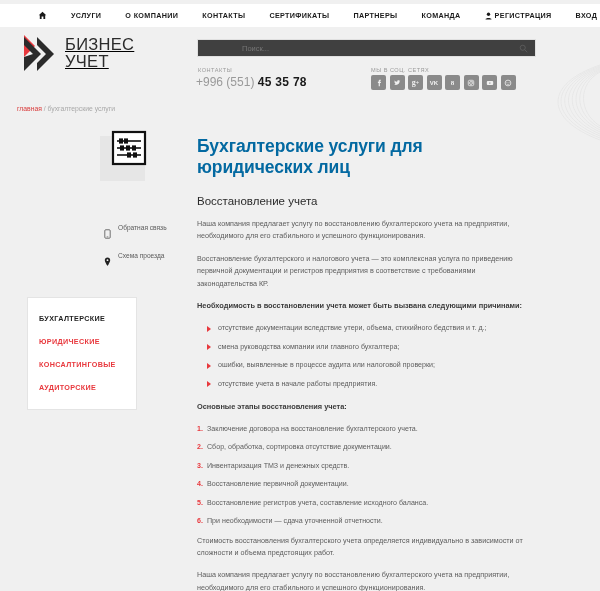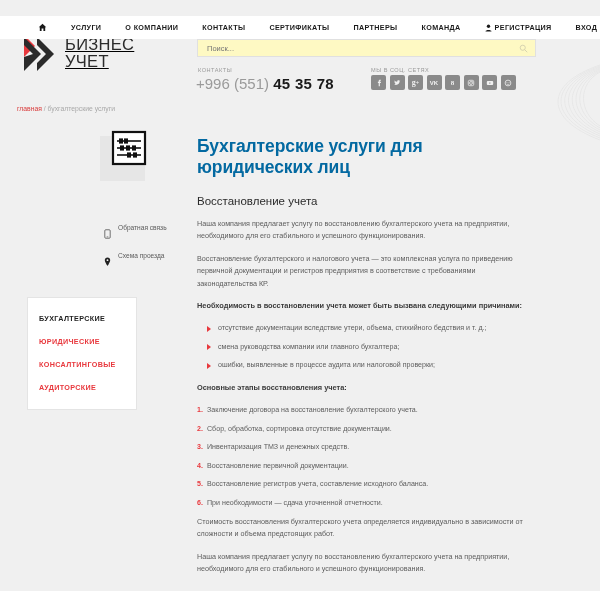--- a/index.html
+++ b/index.html
@@ -5,21 +5,21 @@
   * { box-sizing: border-box; margin: 0; padding: 0; }
   html, body {
     width: 600px; height: 591px;
     font-family: "Liberation Sans", sans-serif;
     background: #f0f0f0;
     overflow: hidden;
   }
 
   
   .topnav {
-    position: absolute; top: 16px; left: 0;
+    position: absolute; top: 4px; left: 0;
     width: 600px; height: 23px;
     background: #ffffff;
     display: flex; align-items: center;
     z-index: 20;
   }
   .topnav .nav-list { display: flex; align-items: center; padding-left: 26px; gap: 0; }
   .topnav .nav-item {
     font-size: 7.2px; font-weight: bold; letter-spacing: .35px;
     color: #1a1a1a; text-transform: uppercase;
     padding: 0 12px; white-space: nowrap; cursor: pointer;
@@ -48,42 +48,42 @@
   .logo-text {
     font-size: 16.5px; line-height: 17px; font-weight: 400;
     color: #2b2b2b; letter-spacing: .3px;
     text-transform: uppercase;
   }
   .logo-text .l2 { display:block; }
 
   .search-box {
     position: absolute; left: 197px; top: 16px;
     width: 339px; height: 18px;
-    background: #fef9c3; border: 1px solid #e0e0e0;
-    display: flex; align-items: center;
+    background: #404040; border: 1px solid #e0e0e0;
+    display: flex; align-items: center; padding-left: 35px;
   }
   .search-box input {
     border: none; outline: none; background: transparent;
     font-family: "Liberation Sans", sans-serif;
     font-size: 7.5px; color: #8b8b8b;
     padding-left: 9px; width: 100%; height: 100%;
   }
   .search-icon { margin-right: 7px; flex: 0 0 auto; opacity:.45; }
 
   .contacts-label, .social-label {
     position: absolute;
     font-size: 5.6px; letter-spacing: .5px; color: #9a9a9a;
     text-transform: uppercase;
   }
   .contacts-label { left: 198px; top: 44px; }
   .social-label   { left: 371px; top: 44px; }
 
   .phone {
     position: absolute; left: 196px; top: 52px;
-    font-size: 15px; color: #1a1a1a; white-space: nowrap;
+    font-size: 12px; color: #1a1a1a; white-space: nowrap;
   }
   .phone .pre { color: #9a9a9a; font-weight: 400; }
   .phone .num { font-weight: bold; letter-spacing: .3px; }
 
   .socials { position: absolute; left: 371px; top: 52px; display: flex; gap: 3.5px; }
   .soc {
     width: 15px; height: 15px; background: #8a8a8a;
     border-radius: 2px; display: flex; align-items: center; justify-content: center;
     color: #f0f0f0; font-size: 8px; font-weight: bold;
     font-family: "Liberation Serif", serif; cursor: pointer;
@@ -369,20 +369,21 @@
   <h2 class="sub-title">Восстановление учета</h2>
 
   <p class="para">Наша компания предлагает услугу по восстановлению бухгалтерского учета на предприятии, необходимого для его стабильного  и успешного функционирования.</p>
   <p class="para">Восстановление бухгалтерского и налогового учета — это  комплексная услуга по приведению первичной документации и регистров предприятия в соответствие с требованиями законодательства КР.</p>
 
   <p class="lead-bold">Необходимость в восстановлении учета может быть вызвана следующими причинами:</p>
   <ul class="bullets">
     <li>отсутствие документации вследствие утери, объема, стихийного бедствия и т. д.;</li>
     <li>смена руководства компании или главного бухгалтера;</li>
     <li>ошибки, выявленные в процессе аудита или налоговой проверки;</li>
+    <li>отсутствие учета  в начале работы предприятия.</li>
   </ul>
 
   <p class="lead-bold">Основные этапы восстановления учета:</p>
   <ol class="steps">
     <li>Заключение договора на восстановление бухгалтерского учета.</li>
     <li>Сбор, обработка, сортировка отсутствие документации.</li>
     <li>Инвентаризация  ТМЗ и денежных средств.</li>
     <li>Восстановление первичной документации.</li>
     <li>Восстановление регистров учета, составление исходного баланса.</li>
     <li>При необходимости — сдача уточненной отчетности.</li>

